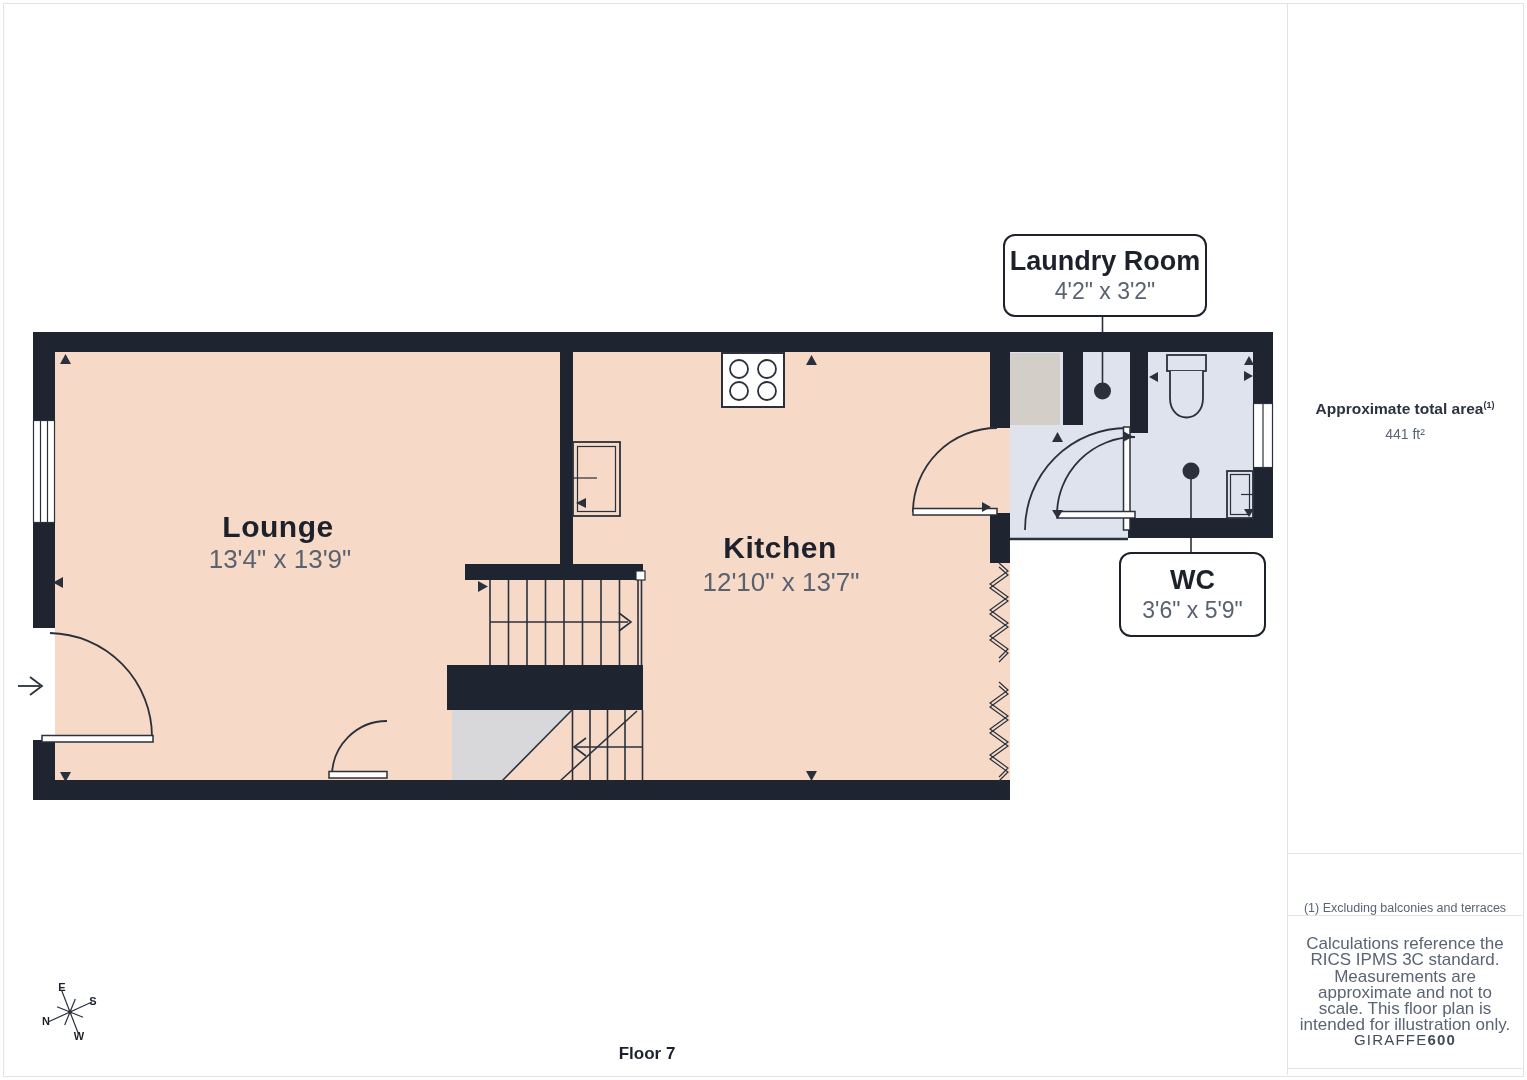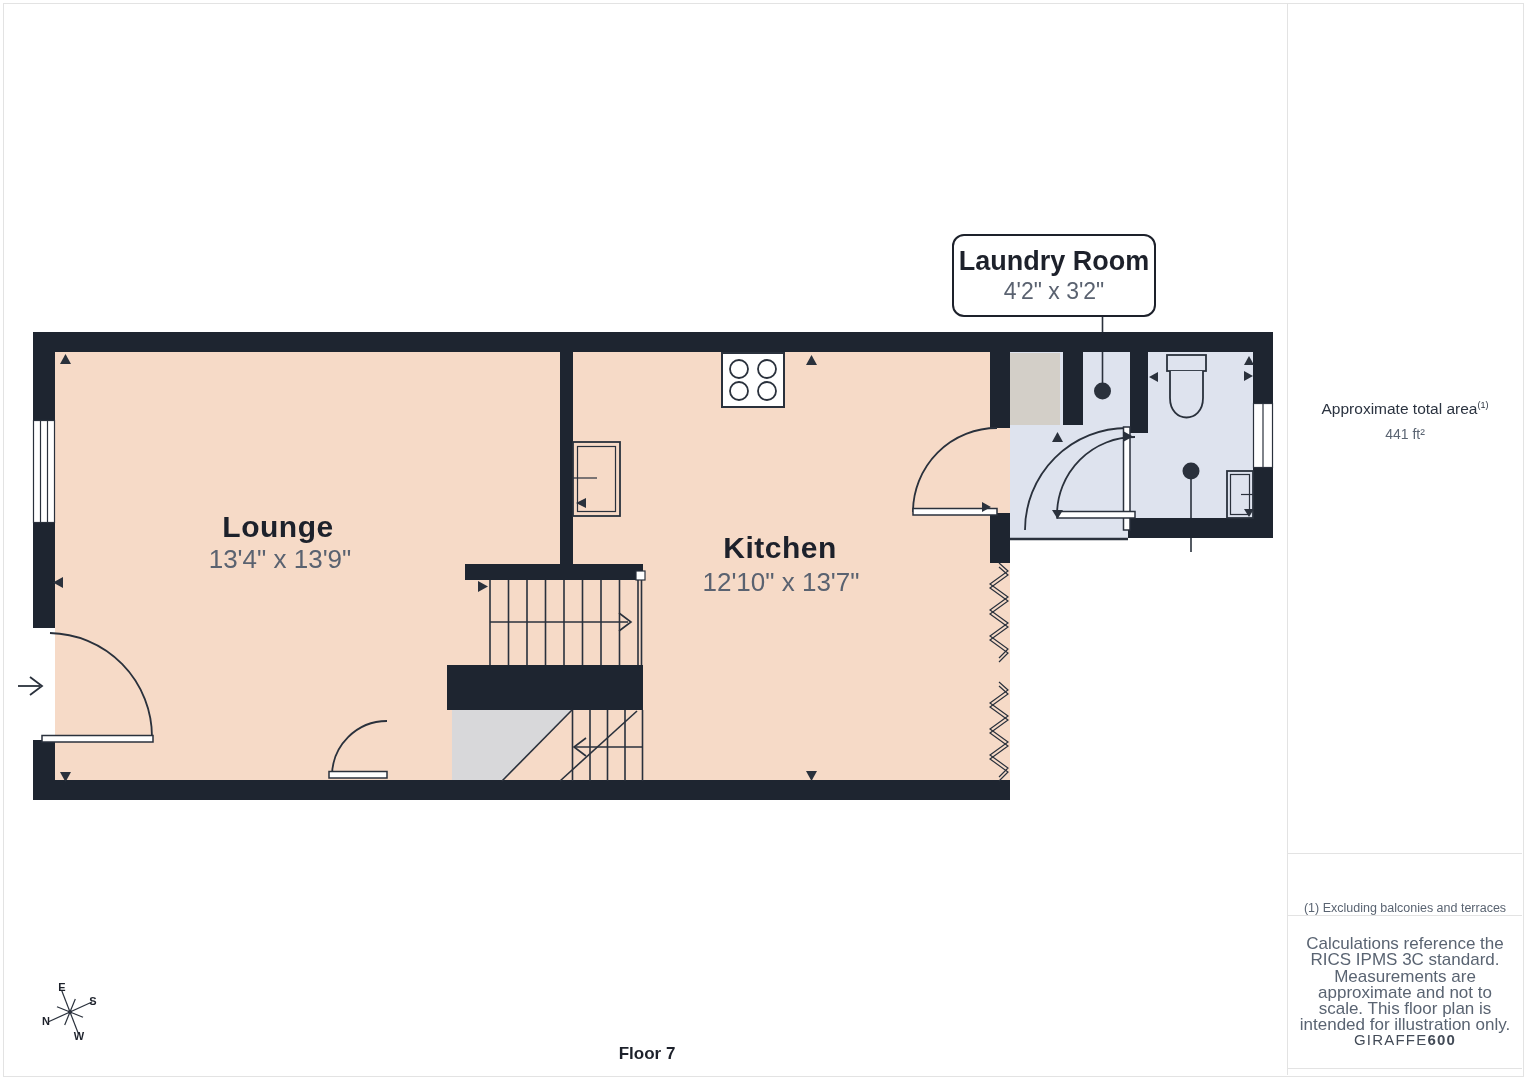--- a/index.html
+++ b/index.html
@@ -18,21 +18,21 @@
   .room-dim{font-size:26px;color:var(--dim_text);}
   .callout{
     position:absolute;background:#fff;border:2px solid var(--title_text);border-radius:12px;
     display:flex;flex-direction:column;align-items:center;justify-content:center;gap:1px;
   }
   .callout .t{font-weight:700;font-size:27px;color:var(--title_text);}
   .callout .d{font-size:23px;color:var(--dim_text);}
   .compass-letter{font-weight:700;font-size:11px;color:var(--title_text);}
   #floor-label{font-weight:700;font-size:17px;color:var(--title_text);}
   
-  #area-title{font-weight:400;font-size:15.5px;color:#2b3340;}
+  #area-title{font-weight:700;font-size:15.5px;color:#2b3340;}
   #area-title sup{font-size:9px;}
   #area-value{font-size:14px;color:var(--muted_text);}
   #footnote{font-size:12.5px;color:var(--muted_text);margin-top:22px;}
   #disclaimer{
     position:absolute;left:1294px;top:936px;width:222px;text-align:center;
     font-size:17px;line-height:16.3px;color:var(--muted_text);
   }
   #brand{font-size:15px;letter-spacing:1.2px;color:#434b57;}
   #brand b{font-weight:700;}
   
@@ -209,23 +209,27 @@
       <line class="thin" x1="57" y1="1006.7" x2="83" y2="1017.3"></line>
       <circle class="dot" cx="70" cy="1012" r="2"></circle>
     </g>
   </svg>
 
   <div class="ctr room-title" style="left:278px;top:527px;">Lounge</div>
   <div class="ctr room-dim" style="left:280px;top:559px;">13'4" x 13'9"</div>
   <div class="ctr room-title" style="left:780px;top:548px;">Kitchen</div>
   <div class="ctr room-dim" style="left:781px;top:582px;">12'10" x 13'7"</div>
 
-  <div class="callout" style="left:952px;top:234px;width:200px;height:79px;text-align:right;">
+  <div class="callout" style="left:1003px;top:234px;width:200px;height:79px;text-align:right;">
     <span class="t">Laundry Room</span>
     <span class="d">4'2" x 3'2"</span>
+  </div>
+  <div class="callout" style="left:1119px;top:552px;width:143px;height:81px;">
+    <span class="t">WC</span>
+    <span class="d">3'6" x 5'9"</span>
   </div>
 
   <div class="ctr compass-letter" style="left:62px;top:987px;">E</div>
   <div class="ctr compass-letter" style="left:93px;top:1001px;">S</div>
   <div class="ctr compass-letter" style="left:46px;top:1021px;">N</div>
   <div class="ctr compass-letter" style="left:79px;top:1036px;">W</div>
 
   <div class="ctr" id="floor-label" style="left:647px;top:1054px;">Floor 7</div>
 
   <div>

